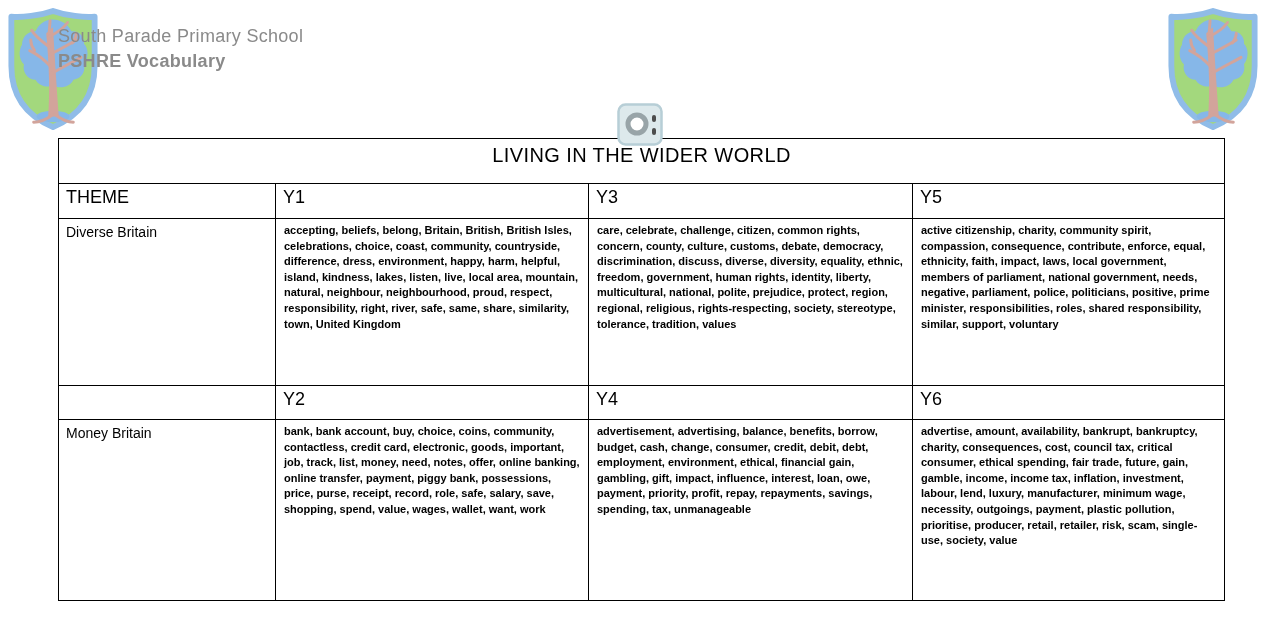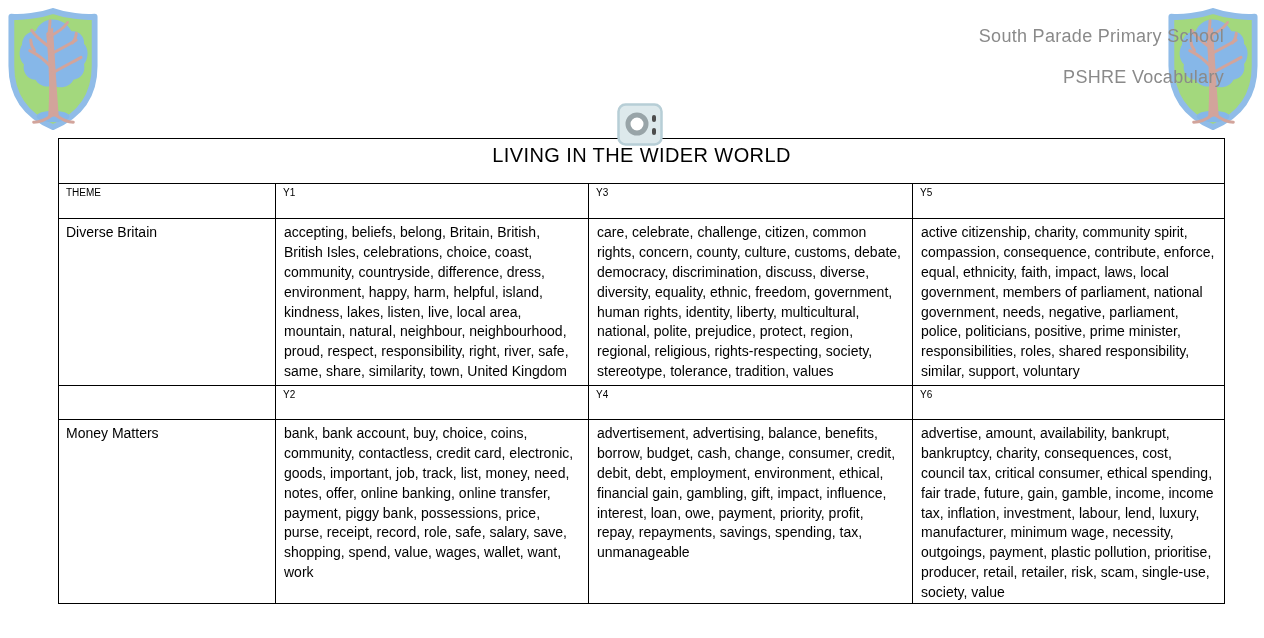--- a/index.html
+++ b/index.html
@@ -5,46 +5,46 @@
   html,body{margin:0;padding:0;}
   body{
     width:1264px;height:638px;position:relative;overflow:hidden;
     background:#ffffff;font-family:"Liberation Sans", sans-serif;color:#000;
   }
   
   .crest{position:absolute;top:8px;width:94px;height:122px;}
   .crest-left{left:6px;}
   .crest-right{left:1166px;}
   
-  .header-block{position:absolute;left:58px;top:26px;width:1166px;text-align:right;color:#8a8a8a;}
+  .header-block{position:absolute;left:58px;top:26px;width:1166px;text-align:left;color:#8a8a8a;}
   .school-name{font-size:18px;letter-spacing:0.3px;}
-  .doc-subtitle{font-size:18px;font-weight:normal;margin-top:20px;letter-spacing:0.3px;}
+  .doc-subtitle{font-size:18px;font-weight:bold;margin-top:4px;letter-spacing:0.3px;}
   .vault-brand{
     position:absolute;left:58px;top:81px;width:1166px;text-align:center;
     color:#5b9bd5;font-weight:bold;font-size:11.5px;line-height:12px;z-index:3;
   }
   .vault-icon-wrap{position:absolute;left:617px;top:103px;width:46px;height:43px;z-index:3;}
   
   table.vocab{
     position:absolute;left:58px;top:138px;width:1166px;z-index:2;
     border-collapse:collapse;table-layout:fixed;background:transparent;
   }
   table.vocab td{border:1.5px solid #000;vertical-align:top;overflow:hidden;}
   tr.title-row{height:45px;margin-left:48px;}
   tr.title-row td{
     text-align:center;font-size:20px;font-weight:500;letter-spacing:0.4px;
     padding-top:5px;
   }
   tr.head-row-1{height:35px;}
   tr.head-row-2{height:34px;margin-top:11px;}
-  tr.head-row-1 td, tr.head-row-2 td{font-size:10px;padding:3px 6px 0 7px;}
+  tr.head-row-1 td, tr.head-row-2 td{font-size:18px;padding:3px 6px 0 7px;}
   tr.body-row-1{height:167px;}
   tr.body-row-2{height:181px;}
   td.theme-cell{font-size:14px;padding:5px 6px 0 7px;}
-  td.vocab-cell{font-size:14px;line-height:1.42;padding:4px 7px 0 8px;}
+  td.vocab-cell{font-size:11px;line-height:1.42;padding:4px 7px 0 8px;font-weight:bold;}
 </style>
 </head>
 <body>
 
 <div class="crest crest-left">
   <svg viewBox="0 0 96 126" width="94" height="122">
     <path d="M48 3 C34 8 16 10 5 9 L5 60 C5 92 22 112 48 123 C74 112 91 92 91 60 L91 9 C80 10 62 8 48 3 Z" fill="#a3d87d" stroke="#90bce8" stroke-width="6" stroke-linejoin="round"></path>
     <path d="M48 12 C38 12 33 18 30 24 C22 24 16 30 16 38 C12 44 13 54 18 58 C16 66 22 74 30 74 C33 80 42 83 48 80 C56 84 66 81 69 74 C77 73 82 66 80 58 C85 52 85 42 80 37 C81 29 74 23 67 24 C63 16 55 12 48 12 Z" fill="#86b7e8"></path>
     <ellipse cx="48" cy="112" rx="17" ry="6" fill="#86b7e8"></ellipse>
     <path d="M43 112 C45 85 44 60 41 26 L48 20 C50 55 52 85 54 112 Z" fill="#d2a49b"></path>
@@ -123,19 +123,19 @@
     <td class="vocab-cell">care, celebrate, challenge, citizen, common rights, concern, county, culture, customs, debate, democracy, discrimination, discuss, diverse, diversity, equality, ethnic, freedom, government, human rights, identity, liberty, multicultural, national, polite, prejudice, protect, region, regional, religious, rights-respecting, society, stereotype, tolerance, tradition, values</td>
     <td class="vocab-cell">active citizenship, charity, community spirit, compassion, consequence, contribute, enforce, equal, ethnicity, faith, impact, laws, local government, members of parliament, national government, needs, negative, parliament, police, politicians, positive, prime minister, responsibilities, roles, shared responsibility, similar, support, voluntary</td>
   </tr>
   <tr class="head-row-2">
     <td></td>
     <td>Y2</td>
     <td>Y4</td>
     <td>Y6</td>
   </tr>
   <tr class="body-row-2">
-    <td class="theme-cell">Money Matters</td>
+    <td class="theme-cell">Money Britain</td>
     <td class="vocab-cell">bank, bank account, buy, choice, coins, community, contactless, credit card, electronic, goods, important, job, track, list, money, need, notes, offer, online banking, online transfer, payment, piggy bank, possessions, price, purse, receipt, record, role, safe, salary, save, shopping, spend, value, wages, wallet, want, work</td>
     <td class="vocab-cell">advertisement, advertising, balance, benefits, borrow, budget, cash, change, consumer, credit, debit, debt, employment, environment, ethical, financial gain, gambling, gift, impact, influence, interest, loan, owe, payment, priority, profit, repay, repayments, savings, spending, tax, unmanageable</td>
     <td class="vocab-cell">advertise, amount, availability, bankrupt, bankruptcy, charity, consequences, cost, council tax, critical consumer, ethical spending, fair trade, future, gain, gamble, income, income tax, inflation, investment, labour, lend, luxury, manufacturer, minimum wage, necessity, outgoings, payment, plastic pollution, prioritise, producer, retail, retailer, risk, scam, single-use, society, value</td>
   </tr>
 </tbody>
   </table>
 
 </body></html>

